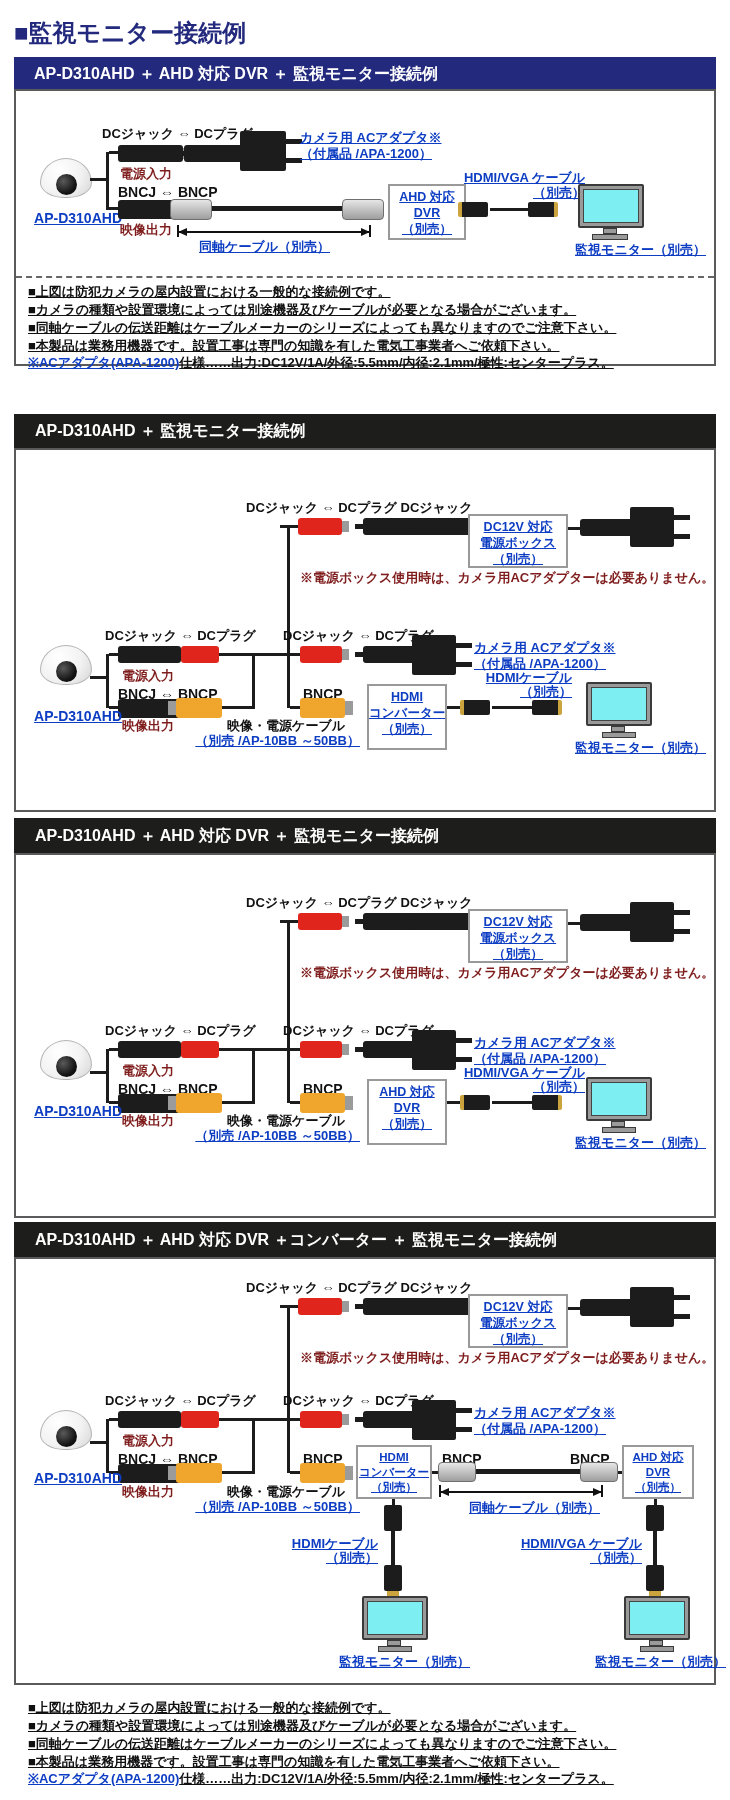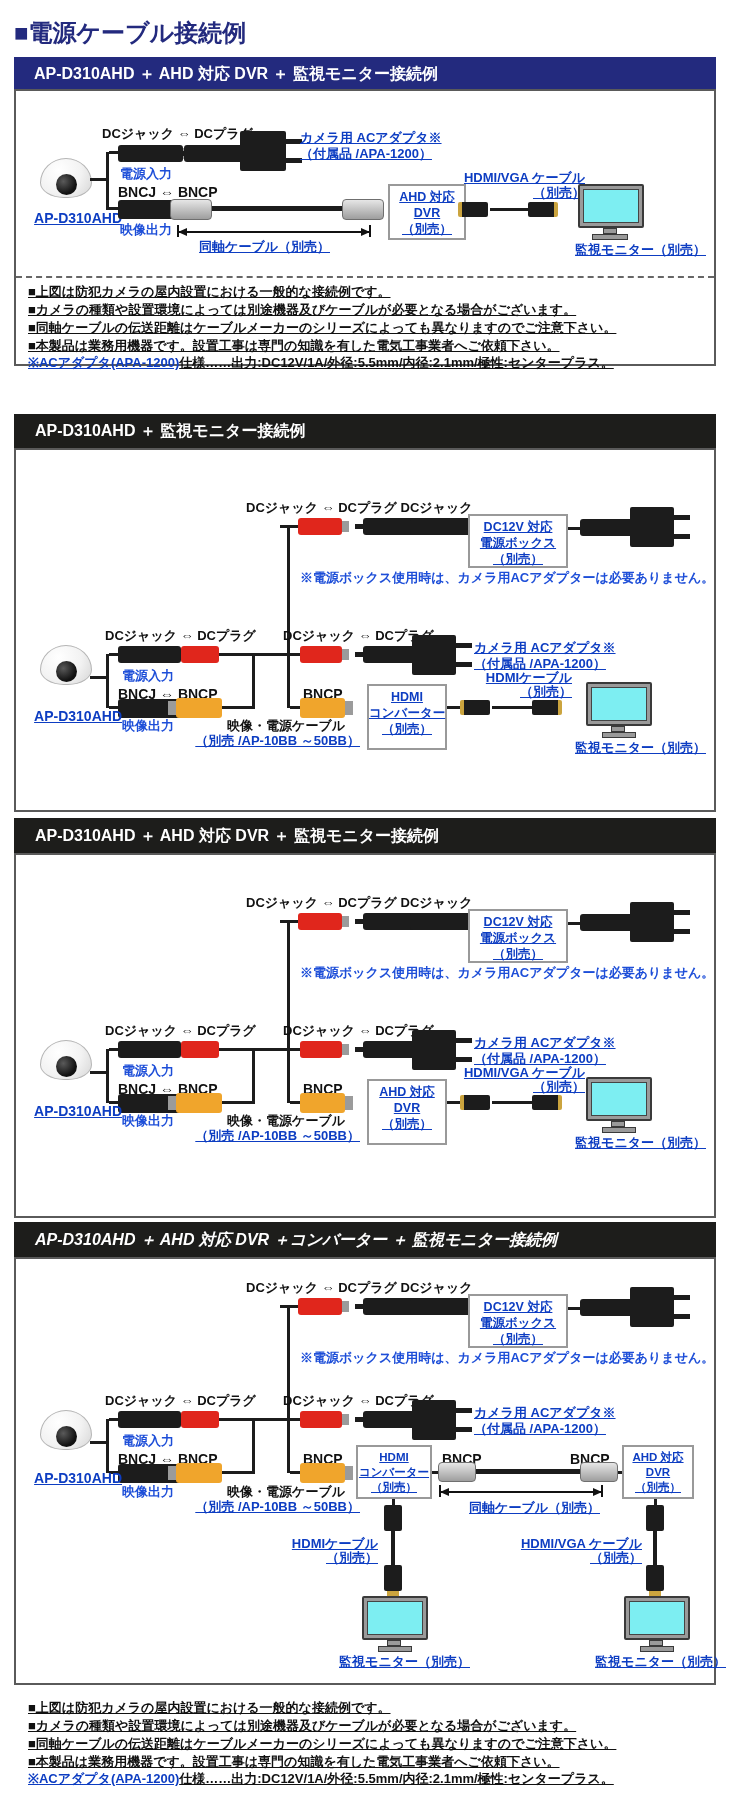--- a/index.html
+++ b/index.html
@@ -7,21 +7,21 @@
   .h1{position:absolute;font:bold 24px/1.1 "Liberation Sans",sans-serif;color:#111;white-space:nowrap;}
   .h1.navy{color:#232a7e;}
   .banner{position:absolute;left:14px;width:702px;height:34px;box-sizing:border-box;color:#fff;font:bold 16px/34px "Liberation Sans",sans-serif;padding-left:20px;white-space:nowrap;}
   .banner.navy{background:#232a7e;}
   .banner.black{background:#1d1d1b;}
   .sbox{position:absolute;left:14px;width:702px;border:2px solid #5a5a5a;background:#fff;box-sizing:border-box;}
   .t{position:absolute;font:bold 13px/1.25 "Liberation Sans",sans-serif;color:#111;white-space:nowrap;}
   .t14{font-size:14px;}
   .ctr{text-align:right;}
   .link{color:#0d3dc2;text-decoration:underline;}
-  .redt{color:#1d4ed8;}
+  .redt{color:#7f1d1d;}
   .note{position:absolute;left:28px;font:bold 13px/1.25 "Liberation Sans",sans-serif;color:#111;white-space:nowrap;text-decoration:underline;}
   .dashedline{position:absolute;border-top:2px dashed #666;height:0;}
   .wire{position:absolute;background:#1c1c1c;}
   .jack{position:absolute;height:17px;border-radius:3px;}
   .jack.h19{height:19px;}
   .jack::after{content:"";position:absolute;right:-7px;top:3px;width:7px;height:11px;background:#9b9b9b;}
   .jack.h19::after{height:13px;}
   .plug{position:absolute;height:17px;border-radius:3px;}
   .plug::before{content:"";position:absolute;left:-8px;top:6px;width:8px;height:5px;background:#1c1c1c;}
   .plug.pr::before{left:auto;right:-8px;}
@@ -51,21 +51,21 @@
   .lens{position:absolute;left:16px;top:16px;width:21px;height:21px;background:radial-gradient(circle at 35% 35%,#5a5a5a,#111 65%);border-radius:50%;}
   .monitor{position:absolute;background:#9a9a9a;border:2px solid #3a3a3a;border-radius:2px;box-sizing:border-box;padding:3px;}
   .screen{width:100%;height:100%;background:#7deef2;border:1px solid #444;box-sizing:border-box;}
   .mstand,.mbase{position:absolute;background:#9a9a9a;border:1px solid #3a3a3a;box-sizing:border-box;}
 </style>
 </head>
 <body>
 
 <div class="page">
 
-  <div class="h1 navy" style="left:14px;top:20px;">■電源ケーブル接続例</div>
+  <div class="h1 navy" style="left:14px;top:20px;">■監視モニター接続例</div>
   <div class="banner navy" style="top:57px;">AP-D310AHD ＋ AHD 対応 DVR ＋ 監視モニター接続例</div>
   <div class="sbox" style="top:89px;height:277px;"></div>
 
   <div class="t" style="left:102px;top:126px;">DCジャック ⇔ DCプラグ</div>
   <div class="jack black" style="left:118px;top:145px;width:44px;"></div>
   <div class="plug black" style="left:184px;top:145px;width:38px;"></div>
   <div class="wire" style="left:222px;top:152px;width:18px;height:3px;"></div>
   <div class="adapter" style="left:240px;top:131px;width:46px;height:40px;"></div>
   <div class="t link" style="left:300px;top:130px;">カメラ用 ACアダプタ※</div>
   <div class="t link" style="left:300px;top:146px;">（付属品 /APA-1200）</div>
@@ -259,21 +259,21 @@
       <div class="screen"></div>
     </div>
   <div class="mstand" style="left:611px;top:1121px;width:14px;height:6px;"></div>
   <div class="mbase" style="left:602px;top:1127px;width:34px;height:6px;"></div>
   <div class="t link ctr" style="left:556px;top:1135px;width:150px;">監視モニター（別売）</div>
   <div class="t link t14 ctr" style="left:18px;top:1103px;width:104px;">AP-D310AHD</div>
   <div class="t redt" style="left:122px;top:1113px;">映像出力</div>
   <div class="t ctr" style="left:205px;top:1113px;width:140px;">映像・電源ケーブル</div>
   <div class="t link ctr" style="left:190px;top:1128px;width:170px;">（別売 /AP-10BB ～50BB）</div>
 
-  <div class="banner black" style="top:1222px;height:42px;line-height:35px;font-style:italic;">AP-D310AHD ＋ AHD 対応 DVR ＋コンバーター ＋ 監視モニター接続例</div>
+  <div class="banner black" style="top:1222px;height:42px;line-height:35px;">AP-D310AHD ＋ AHD 対応 DVR ＋コンバーター ＋ 監視モニター接続例</div>
   <div class="sbox" style="top:1257px;height:428px;"></div>
 
   <div class="t" style="left:246px;top:1280px;">DCジャック ⇔ DCプラグ DCジャック</div>
   <div class="wire" style="left:280px;top:1305px;width:18px;height:3px;"></div>
   <div class="wire" style="left:287px;top:1305px;width:3px;height:168px;"></div>
   <div class="jack redc" style="left:298px;top:1298px;width:44px;"></div>
   <div class="plug black" style="left:363px;top:1298px;width:38px;"></div>
   <div class="wire" style="left:401px;top:1305px;width:9px;height:3px;"></div>
   <div class="jack black" style="left:410px;top:1298px;width:42px;"></div>
   <div class="ibox" style="left:468px;top:1294px;width:100px;height:54px;">

